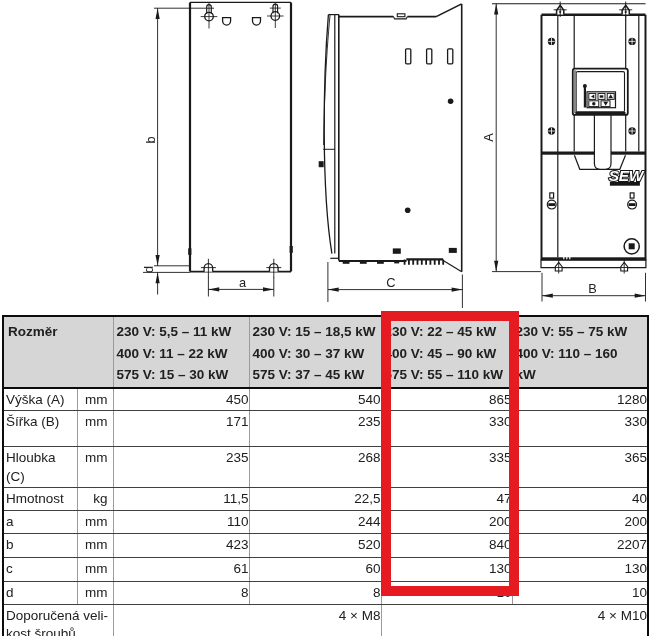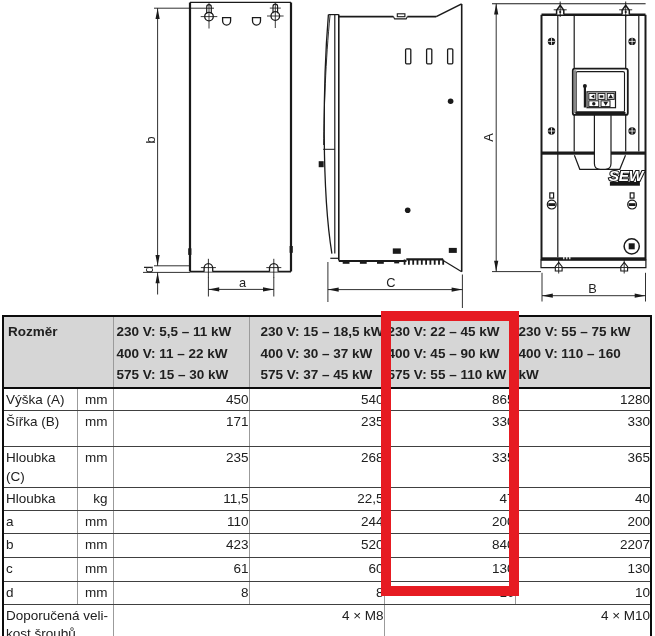--- a/index.html
+++ b/index.html
@@ -233,21 +233,21 @@
         <col style="width:36px">
         <col style="width:136px">
     <col style="width:132px">
         <col style="width:131px">
         <col style="width:136px">
   </colgroup>
   <tbody>
         <tr class="hdr">
     <td colspan="2" class="lab" style="padding-left:4px;">Rozměr</td>
     <td class="lab" style="padding-left:3px;">230 V: 5,5 – 11 kW<br>400 V: 11 – 22 kW<br>575 V: 15 – 30 kW</td>
-    <td class="lab" style="padding-left:11px;">230 V: 15 – 18,5 kW<br>400 V: 30 – 37 kW<br>575 V: 37 – 45 kW</td>
+    <td class="lab" style="padding-left:3px;">230 V: 15 – 18,5 kW<br>400 V: 30 – 37 kW<br>575 V: 37 – 45 kW</td>
     <td class="lab" style="padding-left:3px;">230 V: 22 – 45 kW<br>400 V: 45 – 90 kW<br>575 V: 55 – 110 kW</td>
     <td class="lab" style="padding-left:3px;white-space:normal;">230 V: 55 – 75 kW<br>400 V: 110 – 160<br>kW</td>
   </tr>
   <tr style="height:22.5px">
     <td class="lab">Výška (A)</td>
           <td class="unit">mm</td>
     <td class="num">450</td>
           <td class="num">540</td>
           <td class="num">865</td>
           <td class="num">1280</td>
@@ -262,21 +262,21 @@
   </tr>
   <tr style="height:41px">
     <td class="lab" style="white-space:normal;">Hloubka (C)</td>
           <td class="unit">mm</td>
     <td class="num">235</td>
           <td class="num">268</td>
           <td class="num">335</td>
           <td class="num">365</td>
   </tr>
   <tr style="height:22.5px">
-    <td class="lab">Hloubka</td>
+    <td class="lab">Hmotnost</td>
           <td class="unit">kg</td>
     <td class="num">11,5</td>
           <td class="num">22,5</td>
           <td class="num">47</td>
           <td class="num">40</td>
   </tr>
   <tr style="height:23px">
     <td class="lab">a</td>
           <td class="unit">mm</td>
     <td class="num">110</td>

